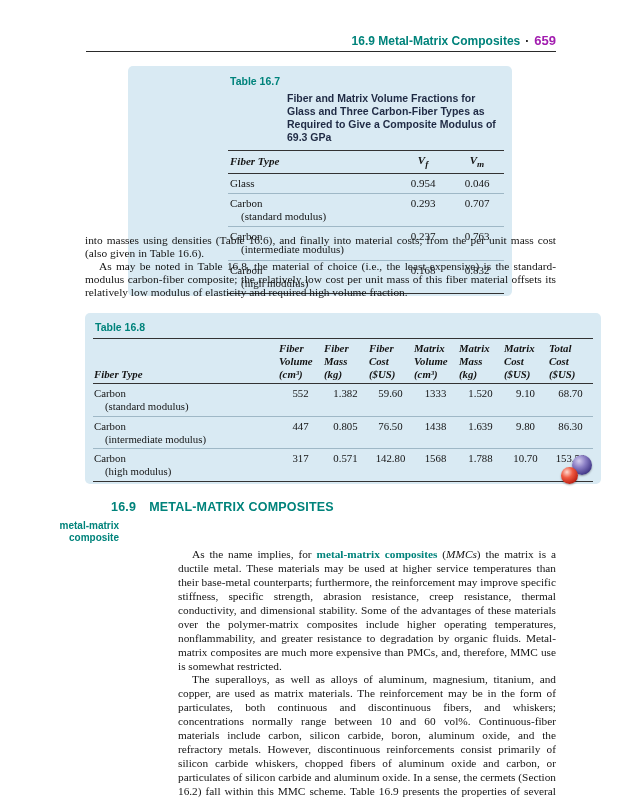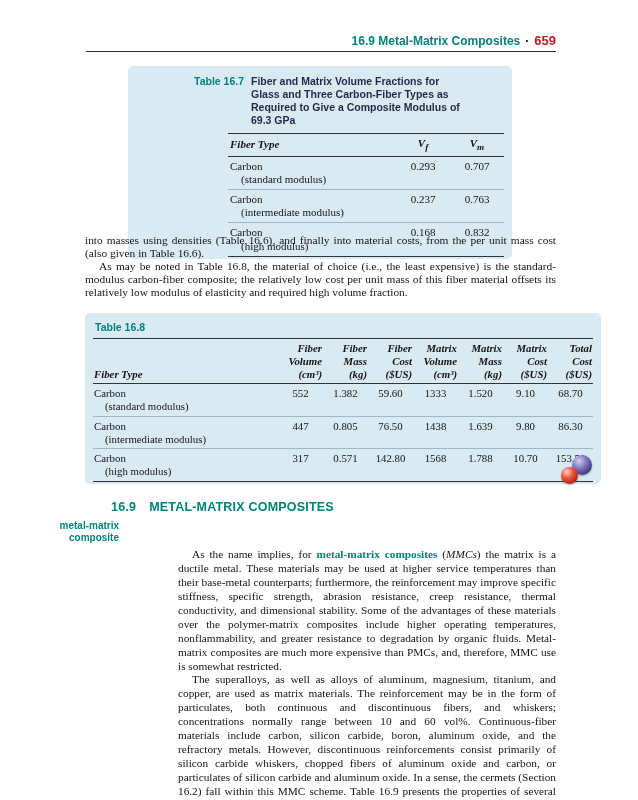--- a/index.html
+++ b/index.html
@@ -18,30 +18,30 @@
   .abs{position:absolute;}
 
   
   .running-head{
     top:33px;left:86px;width:470px;text-align:right;
     font-family:"Liberation Sans", sans-serif;font-weight:bold;font-size:12px;
     white-space:nowrap;
   }
   .rh-section{color:var(--teal);}
   .rh-sep{color:#111;padding:0 5px;}
-  .rh-page{color:#b91c1c;font-size:13px;}
+  .rh-page{color:#a21caf;font-size:13px;}
   .head-rule{top:51px;left:86px;width:470px;height:1px;background:#2a2a2a;}
 
   
   .t167{top:66px;left:128px;width:384px;background:var(--table-bg);border-radius:5px;padding:9px 8px 2px 0;}
   .tcapline{display:flex;gap:7px;font-family:"Liberation Sans", sans-serif;font-weight:bold;font-size:10.5px;line-height:1.25;}
-  .t167 .tcapline{padding:0 0 5px 66px;}
+  .t167 .tcapline{padding:0 0 5px 102px;}
   .tlabel{color:var(--teal);white-space:nowrap;}
   .tcap{color:var(--caption-navy);}
-  .t167 .tcap{width:212px;}
+  .t167 .tcap{width:212px;margin-top:17px;}
   table{border-collapse:collapse;}
   .t167-table{margin-left:100px;width:276px;font-size:11px;line-height:1.2;}
   .t167-table thead tr{border-top:1.5px solid var(--rule-dark);border-bottom:1px solid var(--rule-dark);}
   .t167-table th{font-weight:bold;font-style:italic;padding:3px 2px;}
   .t167-table th.ft{text-align:left;}
   .t167-table th.num,.t167-table td.num{text-align:center;width:54px;}
   .t167-table tbody tr{border-bottom:1px solid var(--rule-light);}
   .t167-table tbody tr:last-child{border-bottom:1.5px solid var(--rule-dark);}
   .t167-table td{padding:3px 2px;vertical-align:top;}
   .sb{padding-left:11px;}
@@ -52,21 +52,21 @@
   .midtext p.indent{text-indent:14px;}
 
   
   .t168{top:313px;left:85px;width:516px;background:var(--table-bg);border-radius:5px;padding:8px 8px 2px 8px;}
   .t168 .tcapline{padding:0 0 4px 2px;}
   .t168 .tcap{width:352px;}
   .t168-table{width:100%;font-size:10.8px;line-height:1.18;}
   .t168-table thead tr{border-top:1.5px solid var(--rule-dark);border-bottom:1px solid var(--rule-dark);}
   .t168-table th{font-style:italic;font-weight:bold;vertical-align:bottom;padding:3px 1px;}
   .t168-table th.hft{text-align:left;}
-  .t168-table th.hnum{text-align:right;white-space:pre-line;width:45px;}
+  .t168-table th.hnum{text-align:left;white-space:pre-line;width:45px;}
   .t168-table td{padding:3px 1px;vertical-align:top;}
   .t168-table td.num{text-align:center;}
   .t168-table tbody tr{border-bottom:1px solid var(--rule-light);}
   .t168-table tbody tr:last-child{border-bottom:1.5px solid var(--rule-dark);}
 
   
   .spheres{top:455px;left:560px;width:38px;height:34px;}
   .sphere{position:absolute;border-radius:50%;}
   .sphere-purple{left:12px;top:0;width:20px;height:20px;
     background:radial-gradient(circle at 35% 30%, #d4cdee 0%, #8a7ec4 35%, #4a3f8f 70%, #221d55 100%);
@@ -100,20 +100,28 @@
   </div>
   <table class="t167-table">
     <thead>
       <tr>
         <th class="ft">Fiber Type</th>
         <th class="num"><span>V</span><sub>f</sub></th>
         <th class="num"><span>V</span><sub>m</sub></th>
       </tr>
     </thead>
     <tbody>
+      <tr>
+        <td>
+            <div class="nm">Glass</div>
+            <div class="sb"></div>
+          </td>
+        <td class="num">0.954</td>
+        <td class="num">0.046</td>
+      </tr>
       <tr>
         <td>
             <div class="nm">Carbon</div>
             <div class="sb">(standard modulus)</div>
           </td>
         <td class="num">0.293</td>
         <td class="num">0.707</td>
       </tr>
       <tr>
         <td>

